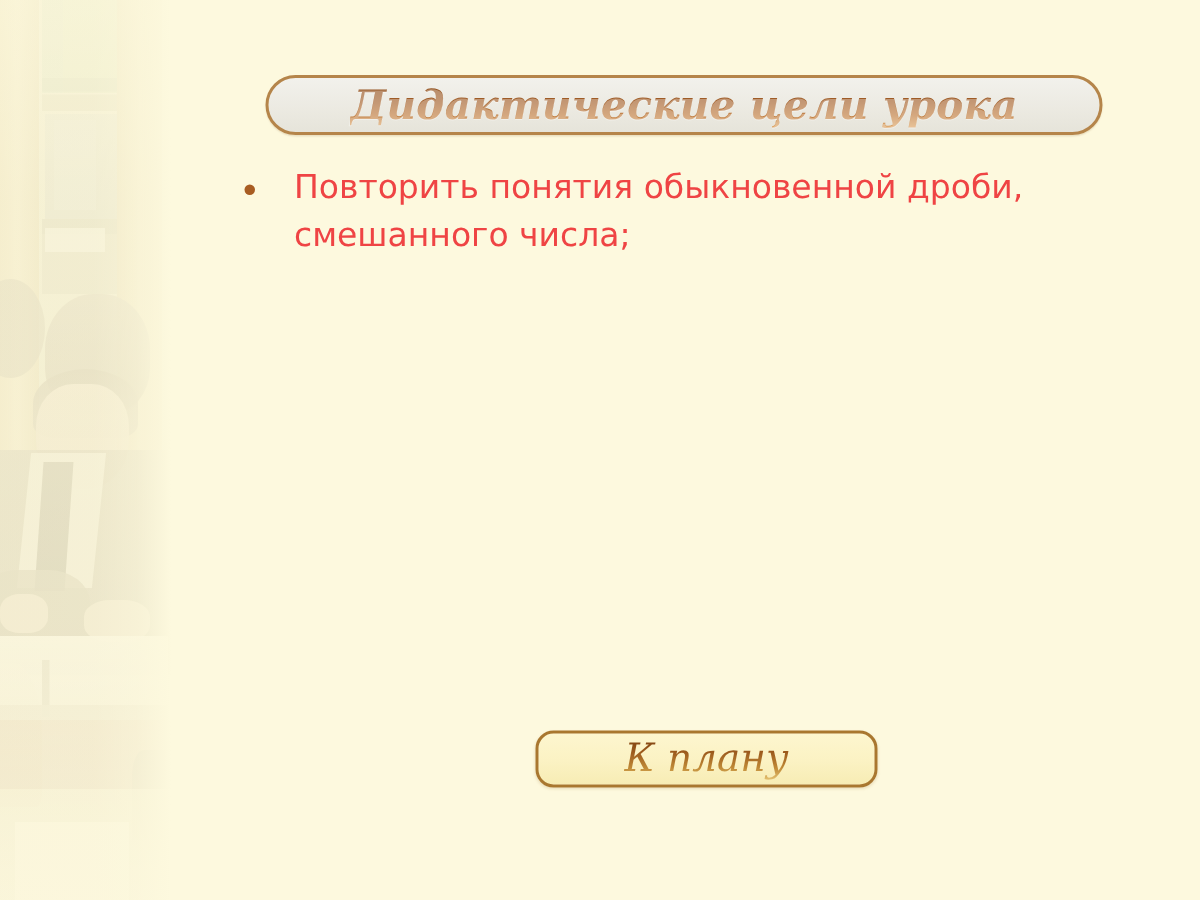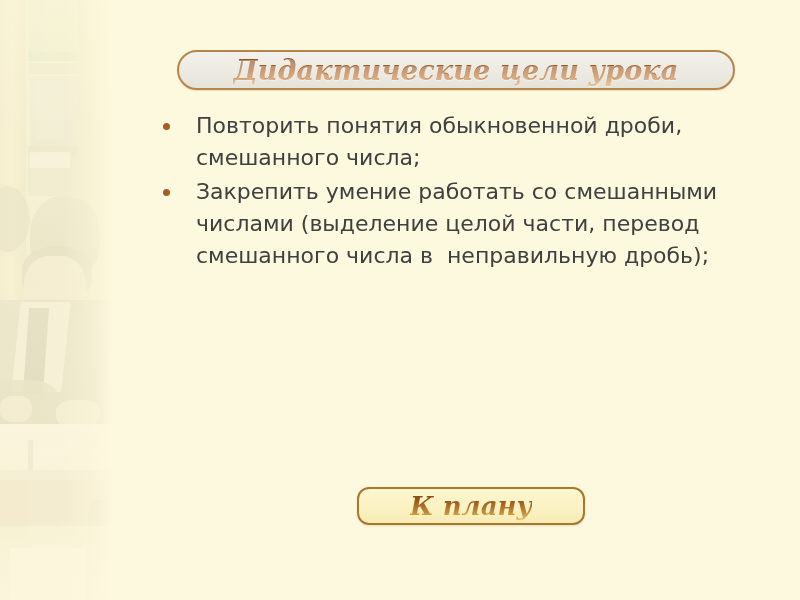--- a/index.html
+++ b/index.html
@@ -279,21 +279,21 @@
     border-radius: 50%;
     background: #a85d22;
     margin-top: 13px;
     margin-right: 26px;
   }
   .bullet-text {
     flex: 1 1 auto;
     font-family: "DejaVu Sans", "Liberation Sans", sans-serif;
     font-size: 22px;
     line-height: 32px;
-    color: #404040;
+    color: #ef4444;
     white-space: pre-wrap;
   }
 
   
   .plan-btn {
     position: absolute;
     left: 357px;
     top: 487px;
     width: 228px;
     height: 38px;
@@ -303,21 +303,21 @@
     background: linear-gradient(180deg, #fdf6cf 0%, #fbf2c3 55%, #f7ecb4 100%);
     display: flex;
     align-items: center;
     justify-content: center;
     cursor: pointer;
     box-shadow: 0 1px 2px rgba(160,120,50,.20);
   }
   .plan-text {
     font-family: "DejaVu Serif", "Liberation Serif", serif;
     font-style: italic;
-    font-weight: bold;
+    font-weight: normal;
     font-size: 26px;
     white-space: nowrap;
     background: linear-gradient(180deg, #7a3f10 0%, #9c5a1d 35%, #c08a36 70%, #e8c878 100%);
     -webkit-background-clip: text;
     background-clip: text;
     color: #9c5a1d;
     -webkit-text-fill-color: transparent;
   }
 </style>
 </head>
@@ -365,23 +365,19 @@
 
   <div class="title-box">
     <span class="title-text">Дидактические цели урока</span>
   </div>
 
   <div class="bullets">
     <div class="bullet-row">
       <span class="bullet-dot"></span>
       <span class="bullet-text">Повторить понятия обыкновенной дроби, смешанного числа;</span>
     </div>
-    <div class="bullet-row">
-      <span class="bullet-dot"></span>
-      <span class="bullet-text">Закрепить умение работать со смешанными числами (выделение целой части, перевод смешанного числа в  неправильную дробь);</span>
-    </div>
   </div>
 
   <div class="plan-btn">
     <span class="plan-text">К плану</span>
   </div>
 
 </div>
 
 </body></html>

